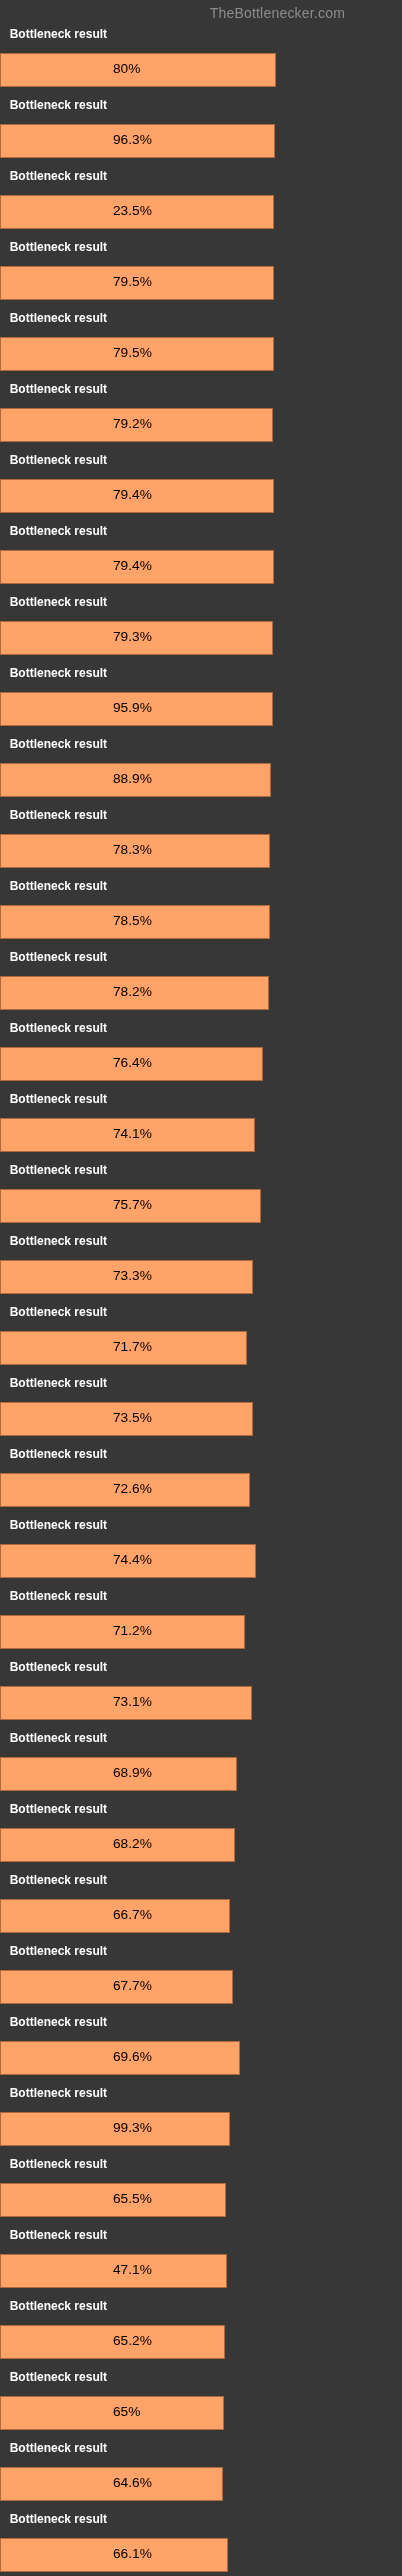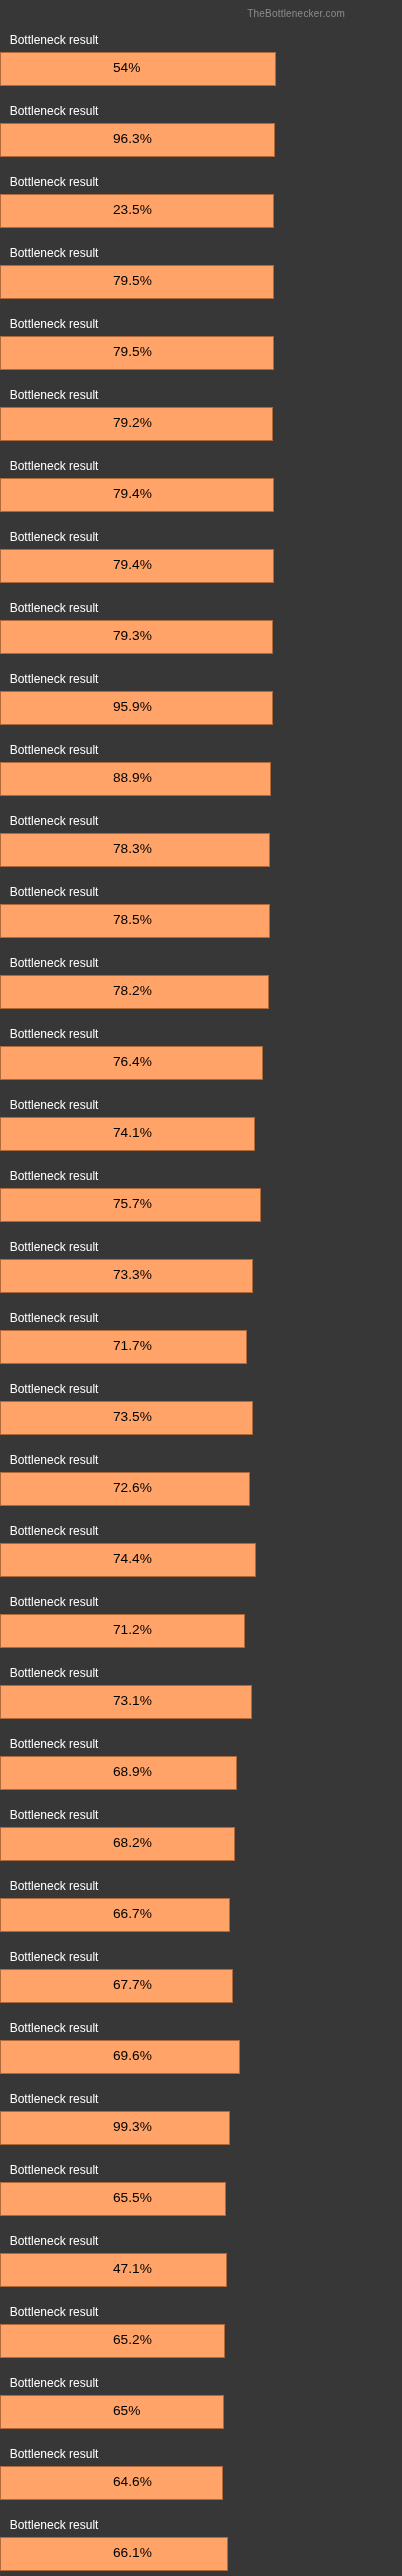--- a/index.html
+++ b/index.html
@@ -15,40 +15,40 @@
   }
   .chart-container {
     width: 403px;
     padding: 0;
   }
   .header {
     text-align: right;
     padding: 4.8px 58px 4.8px 0;
   }
   .header-title {
-    font-size: 10px;
+    font-size: 14px;
     color: #8c8c8c;
     font-weight: 400;
     letter-spacing: 0.2px;
   }
   .rows {
     padding-top: 1.6px;
   }
   .row {
     position: relative;
     height: 71px;
     width: 100%;
   }
   .row-label {
     position: absolute;
-    top: 7px;
+    top: 0;
     left: 9.7px;
     font-size: 12px;
     color: #ffffff;
-    font-weight: 400;
+    font-weight: 700;
   }
   .bar-track {
     position: absolute;
     top: 26px;
     left: 0;
     width: 345px; 
     height: 34px;
   }
   .bar {
     height: 100%;
@@ -70,21 +70,21 @@
 <div class="chart-container">
   <div class="header">
     <span class="header-title">TheBottlenecker.com</span>
   </div>
   <div class="rows">
       <div class="row">
         <div class="row-label">Bottleneck result</div>
         <div class="bar-track">
           <div class="bar" style="width: 276px;"></div>
         </div>
-        <div class="value-label">54%</div>
+        <div class="value-label">80%</div>
       </div>
       <div class="row">
         <div class="row-label">Bottleneck result</div>
         <div class="bar-track">
           <div class="bar" style="width: 275px;"></div>
         </div>
         <div class="value-label">96.3%</div>
       </div>
       <div class="row">
         <div class="row-label">Bottleneck result</div>

